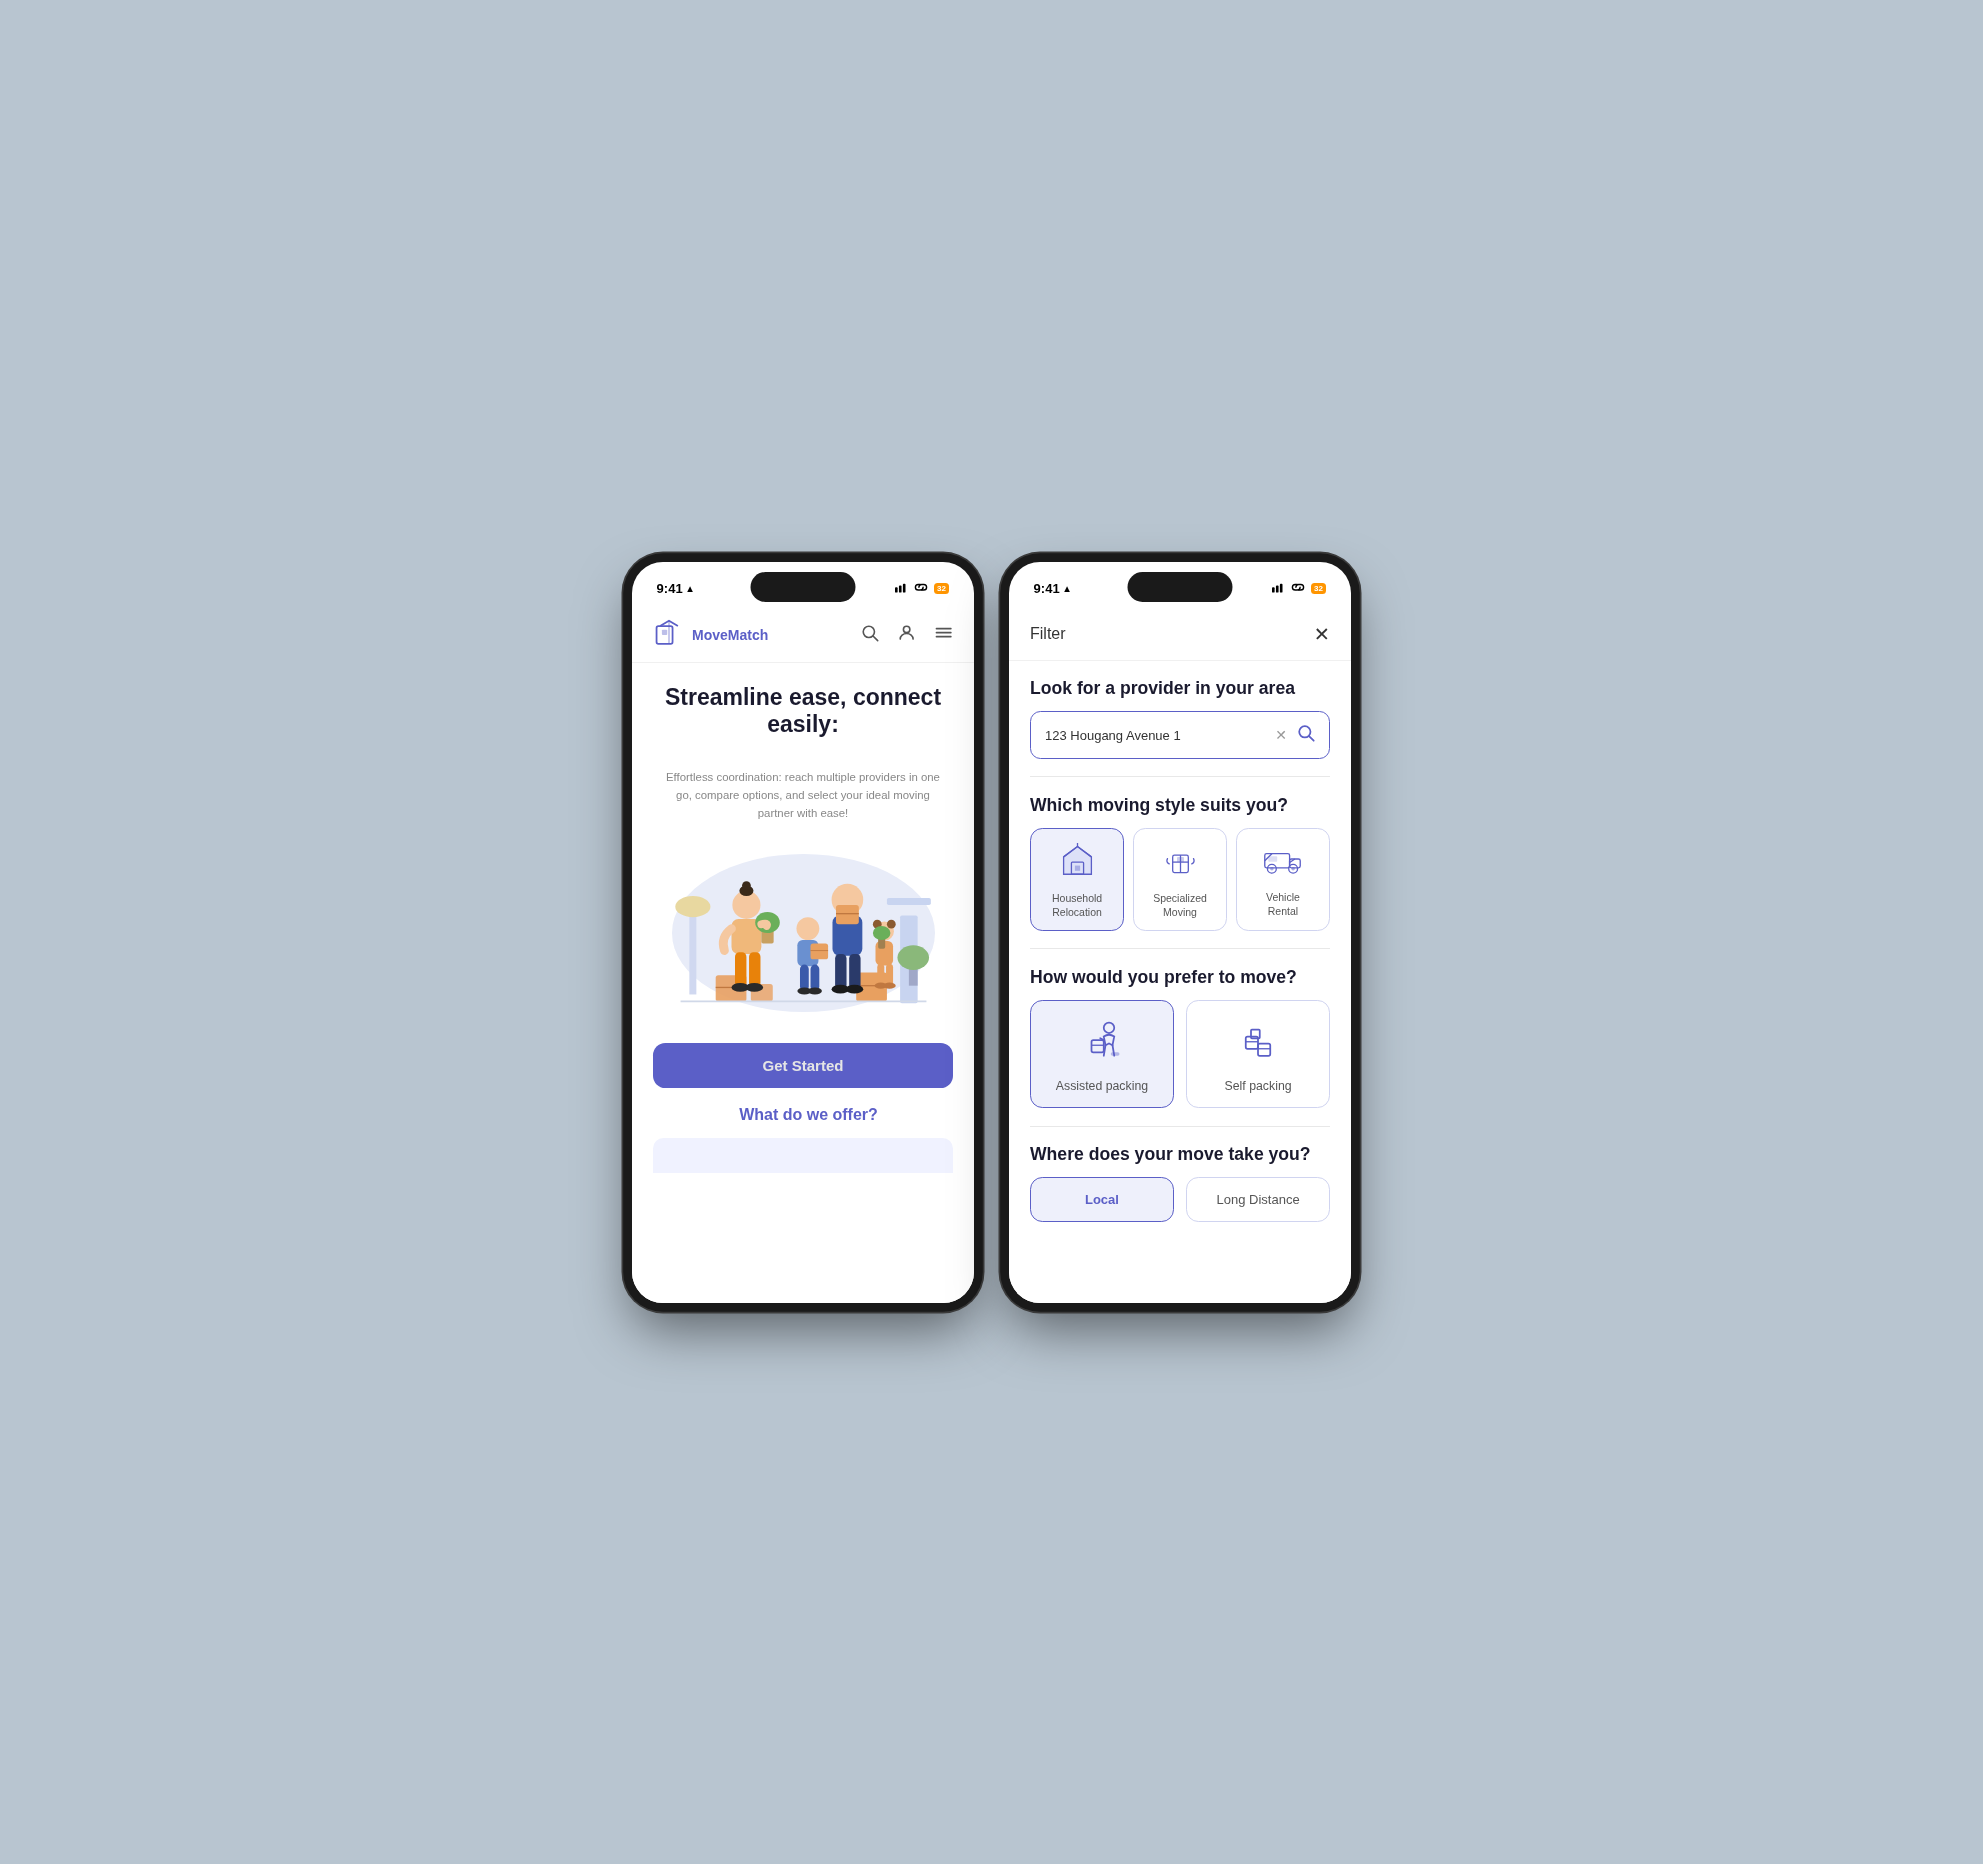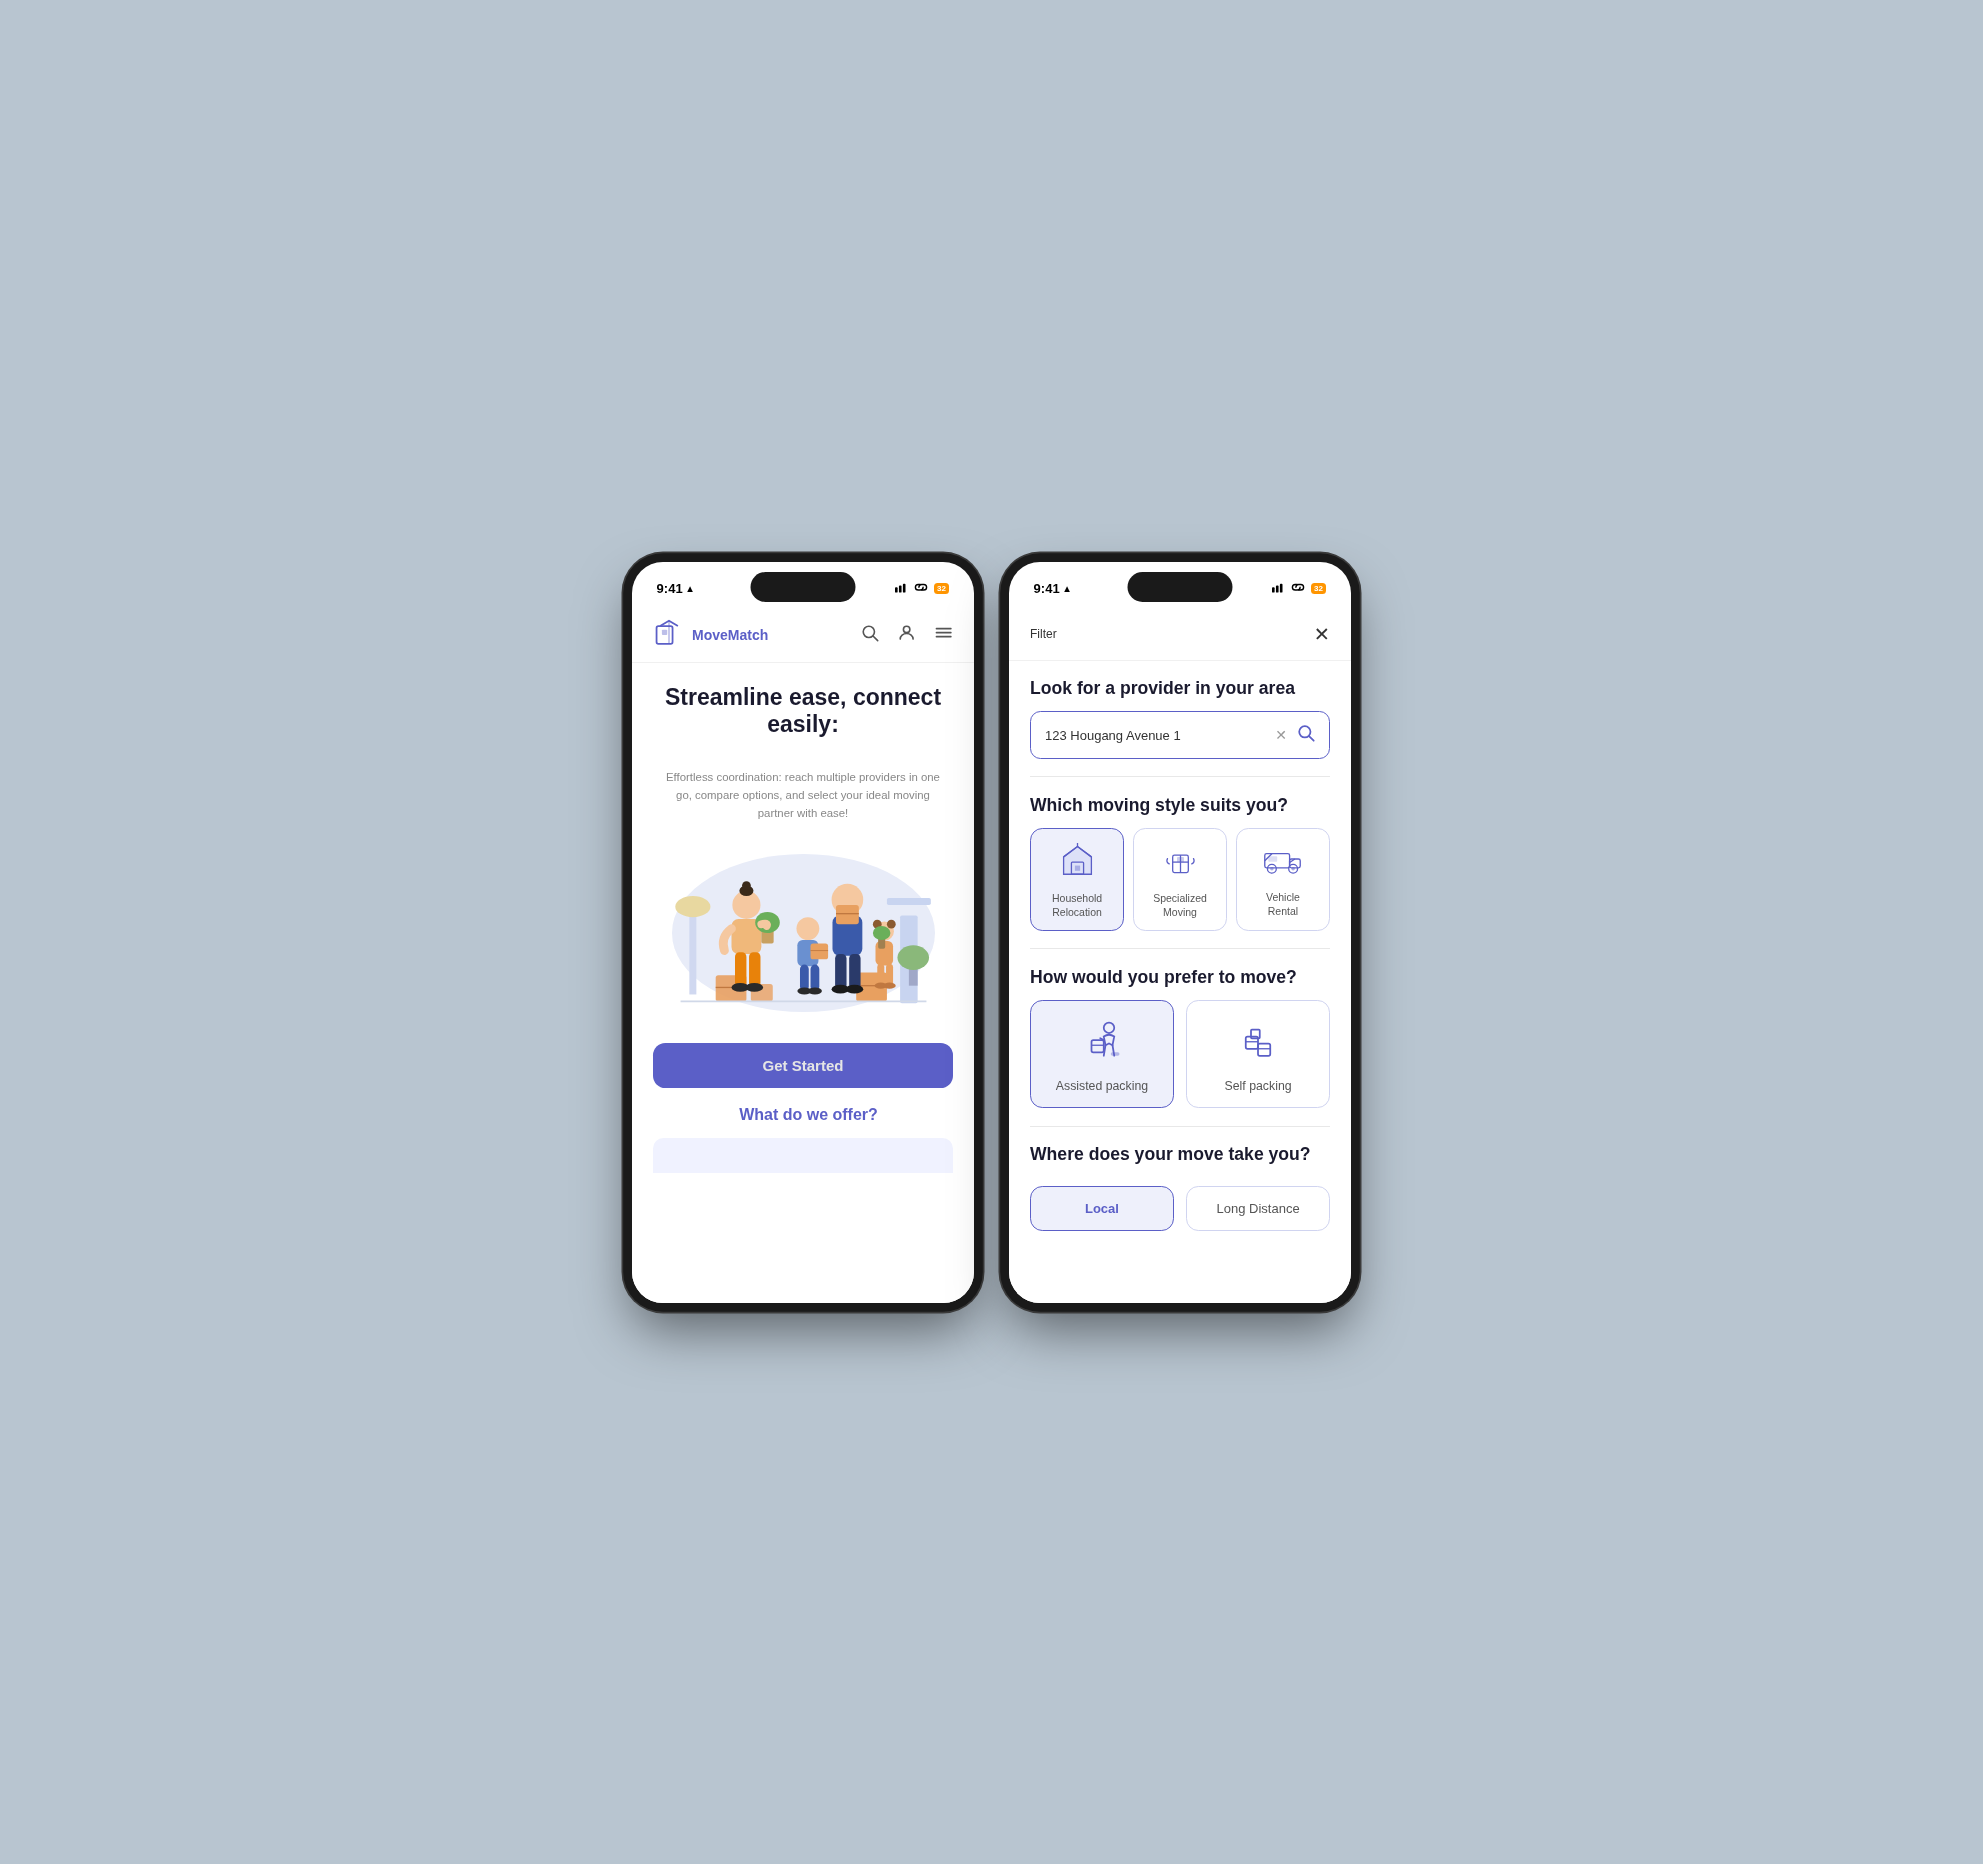--- a/index.html
+++ b/index.html
@@ -215,21 +215,21 @@
 
     
     .filter-header {
       display: flex;
       justify-content: space-between;
       align-items: center;
       padding: 14px 21px;
       border-bottom: 0.9px solid #f0f0f0;
     }
     .filter-title {
-      font-size: 12px;
+      font-size: 16px;
       font-weight: 500;
       color: #333;
     }
     .close-btn {
       font-size: 19.3px;
       color: #333;
       cursor: pointer;
       background: none;
       border: none;
     }
@@ -351,21 +351,20 @@
     .distance-card {
       flex: 1;
       border: 1.3px solid #d0d4f0;
       border-radius: 12.3px;
       padding: 14px 8.8px;
       display: flex;
       align-items: center;
       justify-content: center;
       cursor: pointer;
       background: #fff;
-      margin-top: 9px;
     }
     .distance-card.active {
       background: #eef0fb;
       border-color: #5b5fc7;
     }
     .distance-card-label {
       font-size: 13px;
       font-weight: 600;
       color: #5b5fc7;
     }

